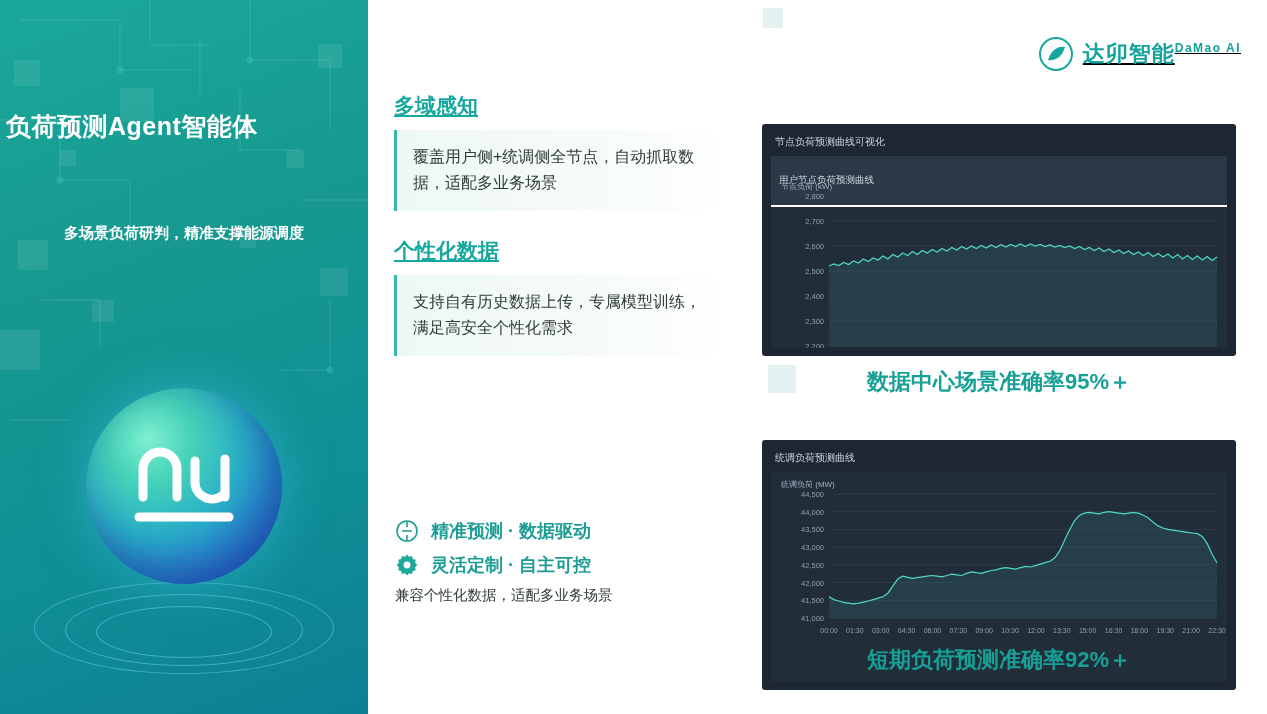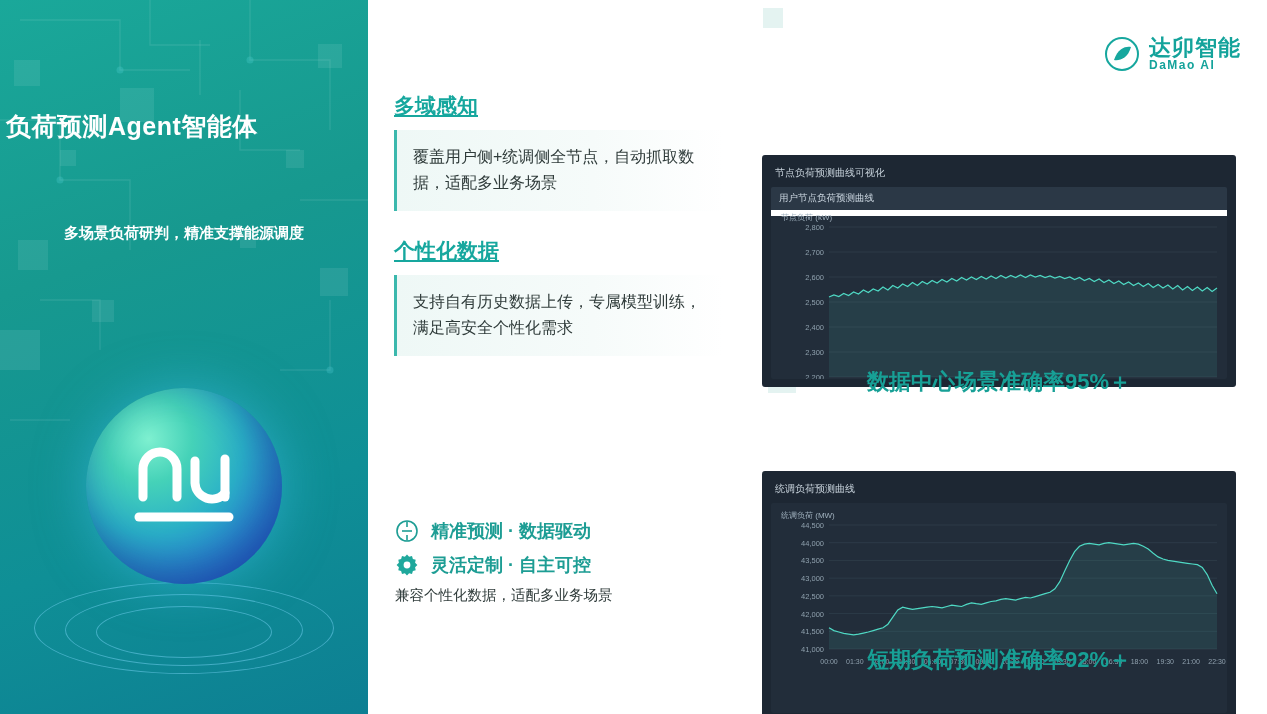--- a/index.html
+++ b/index.html
@@ -64,21 +64,21 @@
   
   .right-side {
     position: absolute; left: 368px; top: 0; width: 899px; height: 714px;
     background: #ffffff;
   }
   .logo {
     position: absolute; right: 26px; top: 36px;
     display: flex; align-items: center; gap: 9px;
   }
   .logo-text {
-    display: flex; flex-direction: column; line-height: 1.05;
+    display: flex; flex-direction: row; line-height: 1.05; text-decoration: underline;
   }
   .logo-cn { font-size: 22px; font-weight: bold; color: #14a39b; letter-spacing: 1px; }
   .logo-en { font-size: 12px; font-weight: bold; color: #14a39b; letter-spacing: 1.5px; }
 
   
   .features { position: absolute; left: 26px; top: 92px; width: 330px; }
   .feat-title {
     color: #16a79e; font-size: 21px; font-weight: bold; margin-bottom: 10px; text-decoration: underline;
   }
   .feat-box {
@@ -98,34 +98,33 @@
     width: 26px; height: 26px; flex: 0 0 26px;
     display: flex; align-items: center; justify-content: center;
   }
 
   
   .chart-card {
     position: absolute;
     background: #1d2733;
     border-radius: 3px;
     padding: 9px;
-    margin-top: 31px;
   }
   .chart-card.c1 { left: 394px; top: 124px; width: 474px; height: 232px; }
   .chart-card.c2 { left: 394px; top: 440px; width: 474px; height: 250px; }
   .chart-head {
     color: #c9d4dd; font-size: 10px; padding: 2px 4px 7px 4px;
   }
   .chart-inner {
     background: #222d3a; border-radius: 2px; height: calc(100% - 22px);
     position: relative; overflow: hidden;
   }
   .chart-inner-bar {
     background: #2b3846; color: #cdd8e2; font-size: 9.5px;
-    padding: 5px 8px; border-bottom: 6px solid #ffffff;
+    padding: 18px 8px; border-bottom: 2px solid #ffffff;
   }
   .chart-plot { position: absolute; left: 0; right: 0; top: 22px; bottom: 0; }
   .chart-caption {
     position: absolute; text-align: center; width: 474px; left: 394px;
     color: #17a096; font-size: 22px; font-weight: bold;
   }
   .chart-caption.cap1 { top: 367px; }
   .chart-caption.cap2 { top: 645px; }
 
   .deco-sq {

